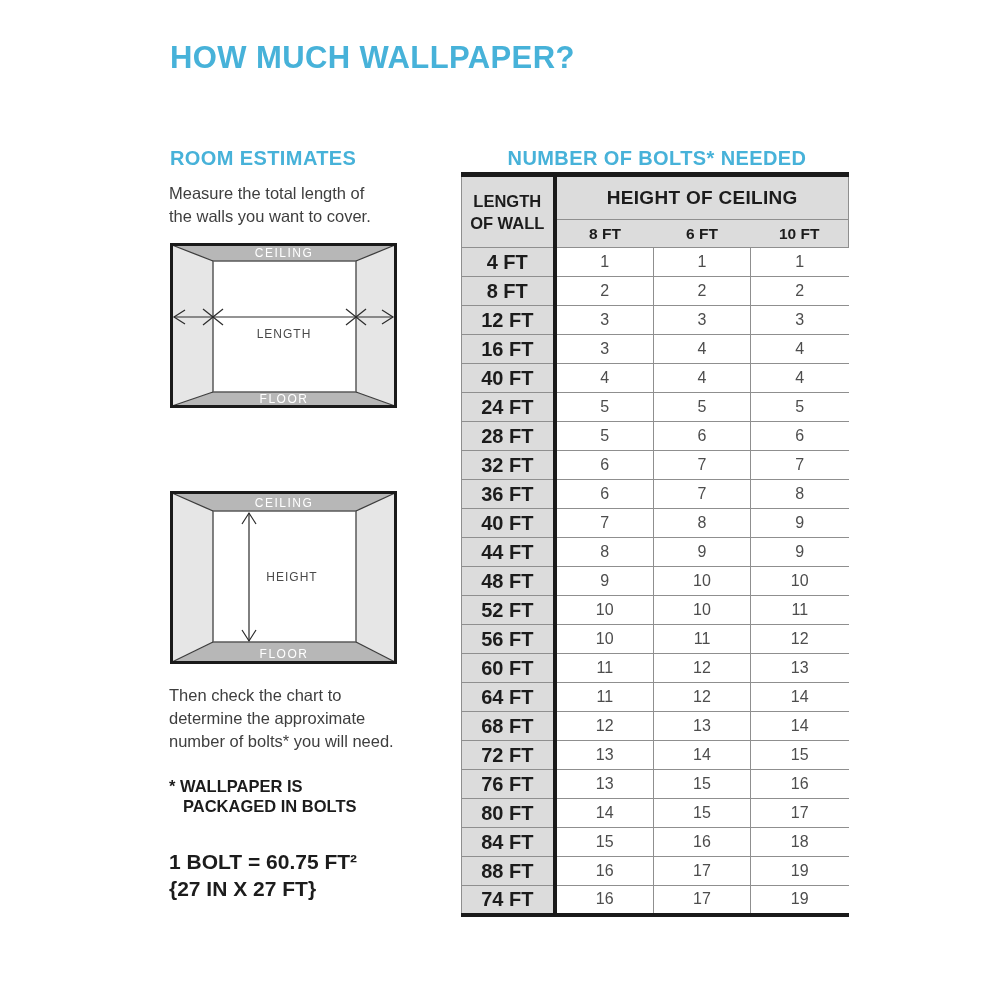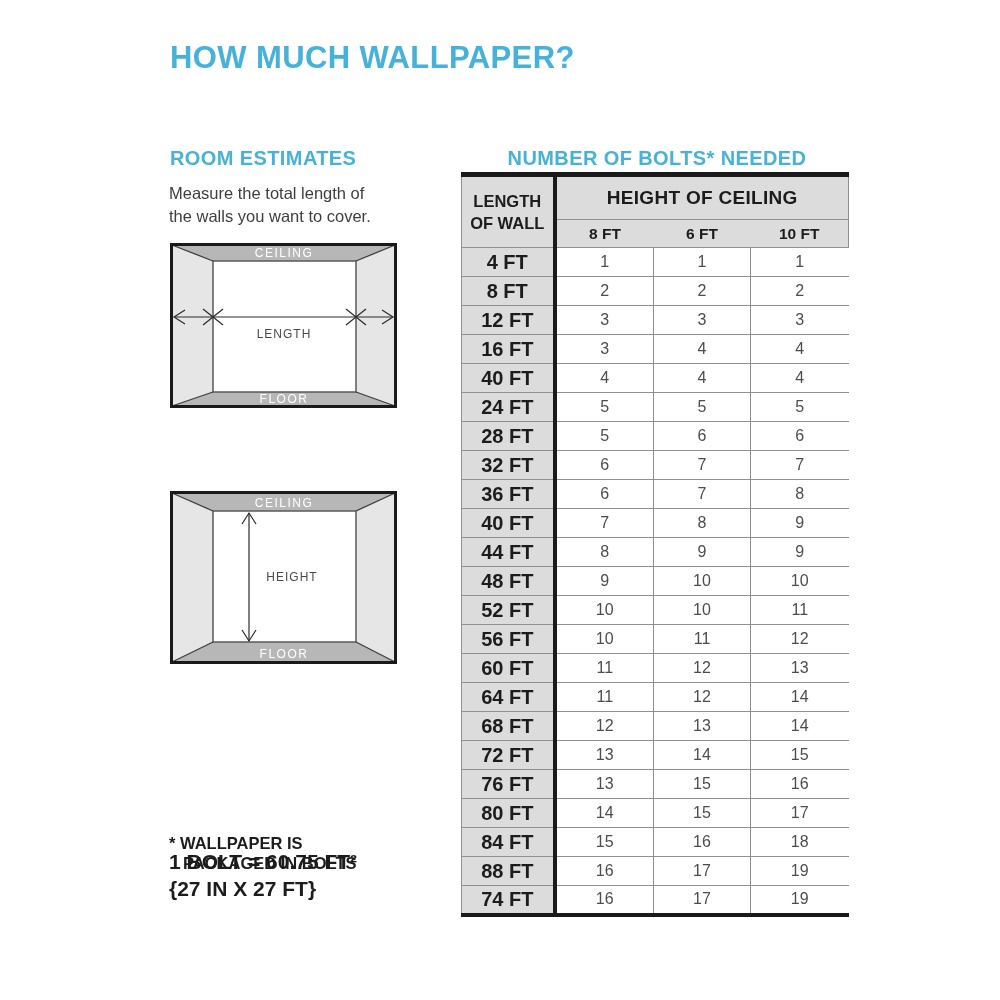--- a/index.html
+++ b/index.html
@@ -31,21 +31,21 @@
 
   .step {
     position:absolute; left:158px; width:300px;
     font-size:16.5px; line-height:1.4; color:var(--body-text); white-space:pre-line;
   }
   .step1 { top:182px; }
   .step2 { top:433px; }
   .step3 { top:684px; }
 
   .footnote {
-    position:absolute; left:158px; top:833px;
+    position:absolute; left:158px; top:776px;
     font-size:16.5px; font-weight:bold; color:var(--bold-text); line-height:1.22;
   }
   .footnote-line2 { margin-left:14px; }
 
   .bolt-eq {
     position:absolute; left:158px; top:848px;
     font-size:21px; font-weight:bold; color:var(--bold-text); line-height:1.3; white-space:pre-line;
   }
 
   .diagram { position:absolute; left:159px; }
@@ -154,20 +154,23 @@
     <g stroke="#2b2b2b" stroke-width="1.2" fill="none">
       <line x1="79" y1="22" x2="79" y2="150"></line>
       <polyline points="72,33 79,22 86,33"></polyline>
       <polyline points="72,139 79,150 86,139"></polyline>
     </g>
     <text x="114" y="16" text-anchor="middle" font-size="12" letter-spacing="1.5" fill="#ffffff">CEILING</text>
     <text x="114" y="167" text-anchor="middle" font-size="12" letter-spacing="1.5" fill="#ffffff">FLOOR</text>
     <text x="122" y="90" text-anchor="middle" font-size="12" letter-spacing="1" fill="#4a4a4a">HEIGHT</text>
   </svg>
 
+  <div class="step step3">Then check the chart to
+determine the approximate
+number of bolts* you will need.</div>
 
   <div class="footnote">
     <div>* WALLPAPER IS</div>
     <div class="footnote-line2">PACKAGED IN BOLTS</div>
   </div>
 
   <div class="bolt-eq">1 BOLT = 60.75 FT²
 {27 IN X 27 FT}</div>
 
   <div class="section-heading table-heading">NUMBER OF BOLTS* NEEDED</div>

